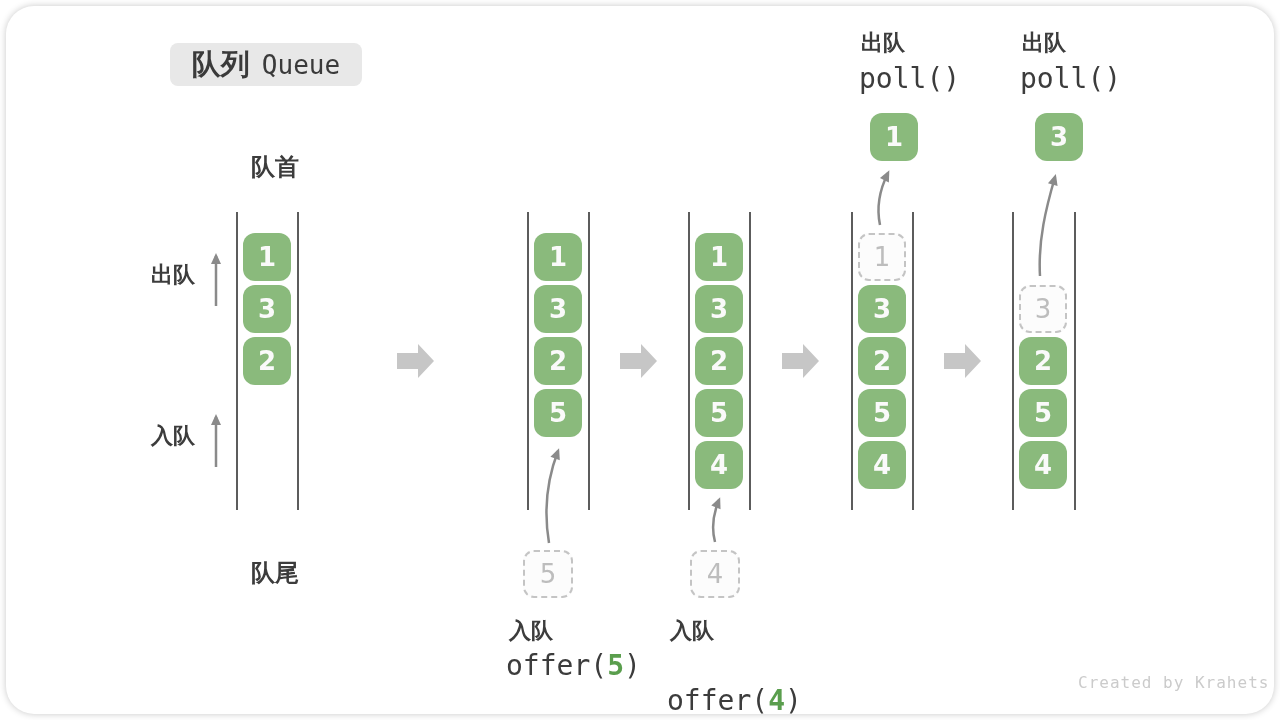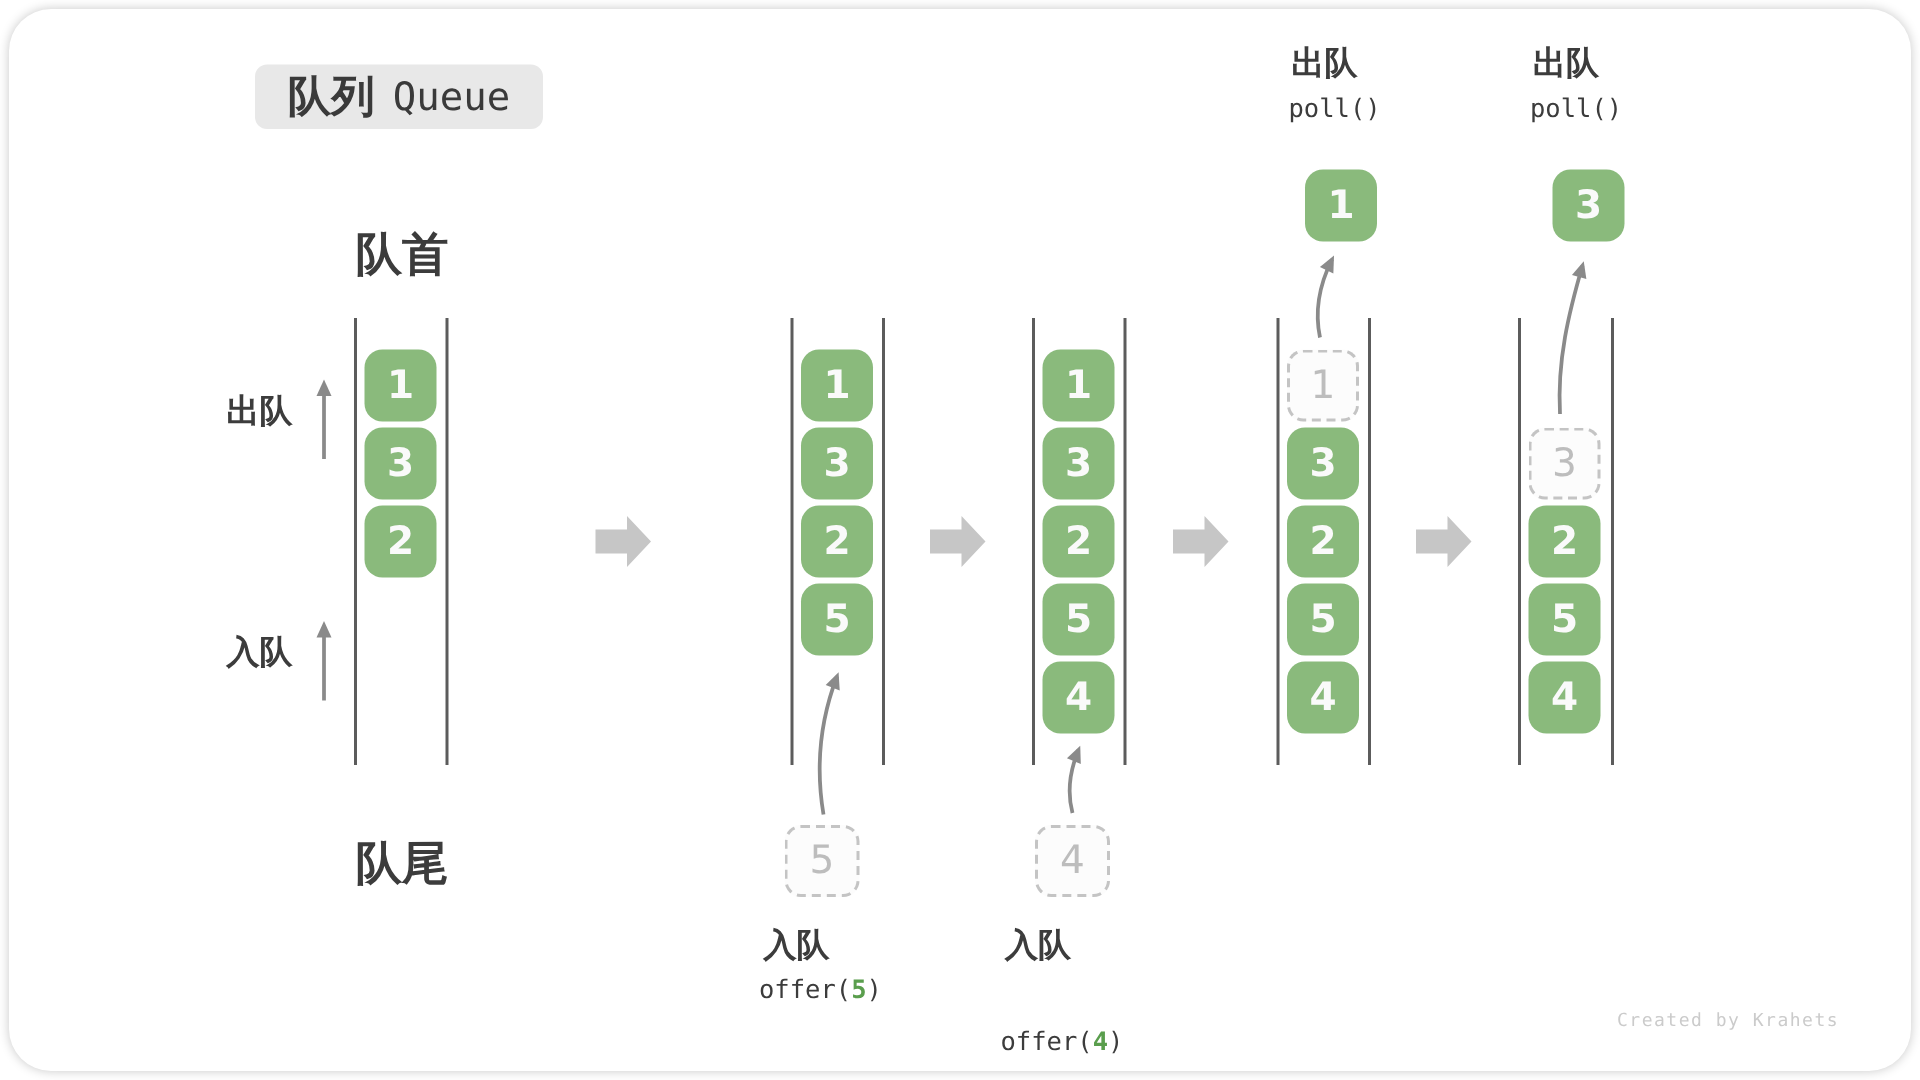--- a/index.html
+++ b/index.html
@@ -13,40 +13,40 @@
   }
   .abs { position:absolute; }
   .badge {
     position:absolute; left:170px; top:43px; width:192px; height:43px;
     background:#e8e8e8; border-radius:8px;
     display:flex; align-items:center; justify-content:center; gap:12px;
   }
   .badge-zh { font-weight:700; font-size:29px; color:#3a3a3a; }
   .badge-en { font-family:"DejaVu Sans Mono", monospace; font-size:26px; color:#3a3a3a; }
   .zh-label { font-weight:700; color:#3c3c3c; font-size:22px; line-height:1; white-space:nowrap; }
-  .end-label { font-weight:700; color:#3c3c3c; font-size:31px; line-height:1; width:62px; text-align:right; }
-  .code { font-family:"DejaVu Sans Mono", monospace; font-size:17px; color:#3c3c3c; line-height:1; white-space:nowrap; }
+  .end-label { font-weight:700; color:#3c3c3c; font-size:24px; line-height:1; width:62px; text-align:right; }
+  .code { font-family:"DejaVu Sans Mono", monospace; font-size:28px; color:#3c3c3c; line-height:1; white-space:nowrap; }
   .code .arg { color:#5a9e4d; font-weight:700; }
   .wall { position:absolute; width:2px; height:298px; top:212px; background:#5c5c5c; }
   .cell {
     position:absolute; width:48px; height:48px; border-radius:12px;
     background:#8aba7c; color:#fafafa;
     display:flex; align-items:center; justify-content:center;
     font-size:26px; font-weight:700;
   }
   .ghost {
     position:absolute; width:48px; height:48px; box-sizing:border-box;
     border:2px dashed #c4c4c4; border-radius:11px; background:#fcfcfc;
     color:#bdbdbd; display:flex; align-items:center; justify-content:center;
     font-size:26px; font-weight:400;
   }
   .ghost.big { width:50px; height:48px; }
   .watermark {
     position:absolute; left:1078px; top:673px;
-    font-family:"DejaVu Sans Mono", monospace; font-size:12px; color:#cbcbcb;
+    font-family:"DejaVu Sans Mono", monospace; font-size:16px; color:#cbcbcb;
     letter-spacing:1px; white-space:nowrap;
   }
   svg.overlay { position:absolute; left:0; top:0; pointer-events:none; }
 </style>
 </head>
 <body>
 
 <div id="canvas">
   <div class="card"></div>
 

